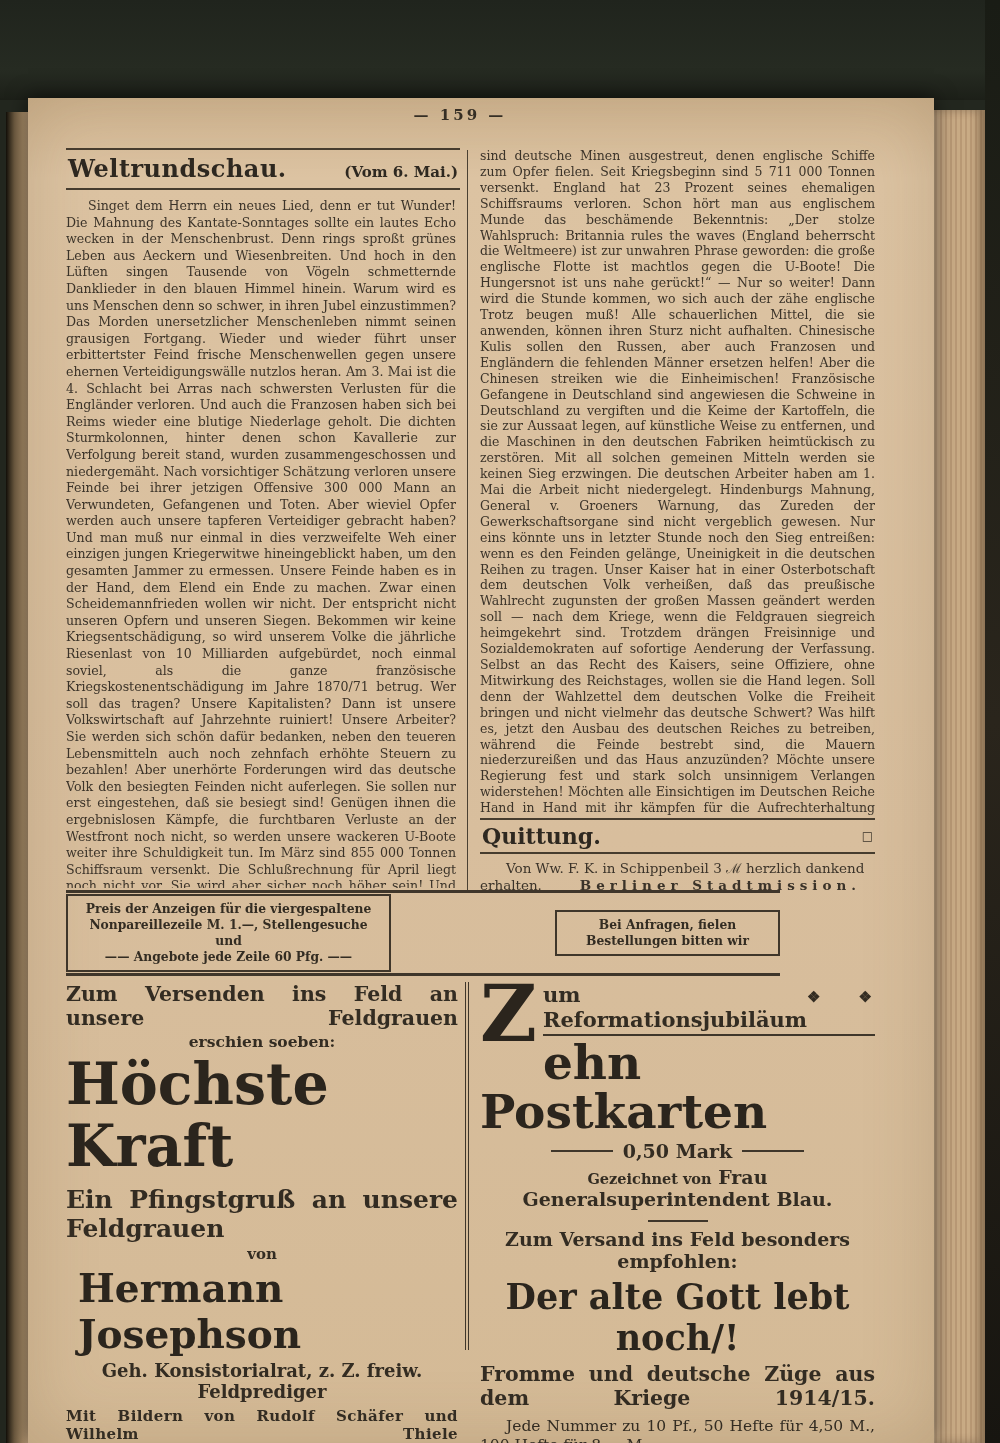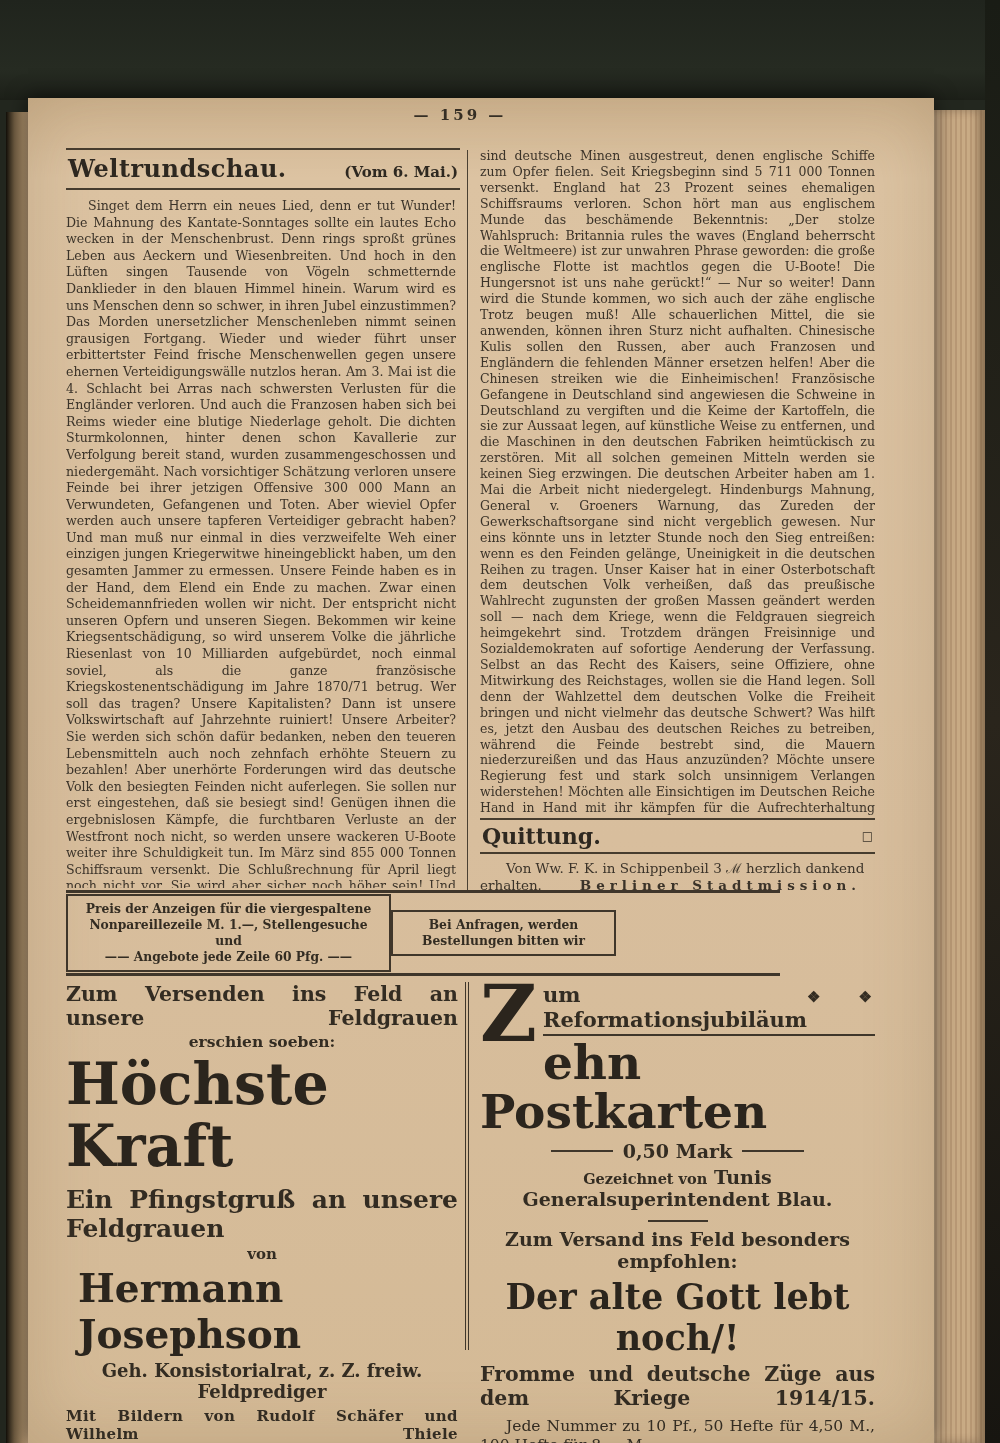--- a/index.html
+++ b/index.html
@@ -41,21 +41,21 @@
   .quit{top:720px;left:452px;width:395px;}
   .quit-head{border-top:2px solid #463c2e;border-bottom:2px solid #463c2e;display:flex;justify-content:space-between;align-items:center;padding:3px 2px;}
   .quit-title{font-size:22px;font-weight:bold;color:#2e2820;}
   .quit-marker{font-size:12px;font-weight:bold;}
   .quit-body{font-size:13.5px;line-height:17px;margin-top:6px;}
   .quit-line1{text-indent:26px;}
   .quit-line2{display:flex;justify-content:space-between;padding-right:14px;}
   .quit-sig{letter-spacing:5px;font-weight:bold;}
   
   .band{top:792px;left:38px;width:714px;border-top:3px solid #3f362a;border-bottom:3px solid #3f362a;
-    display:flex;align-items:center;justify-content:flex-start;padding:7px 0;height:66px;box-sizing:content-box;}
+    display:flex;align-items:center;justify-content:space-between;padding:7px 0;height:66px;box-sizing:content-box;}
   .band-box{border:2px solid #3f362a;text-align:center;font-weight:bold;font-size:12.3px;line-height:16px;padding:5px 8px;color:#332c22;}
   .band-box-left{width:305px;}
   .band-box-right{width:205px;}
   .band-title{font-size:50px;font-weight:bold;color:#2b251d;flex:1;text-align:center;letter-spacing:1px;}
   
   .ad-divider{left:437px;top:884px;height:368px;width:0;border-left:4px double #3f362a;}
   .ad-left{top:884px;left:38px;width:392px;text-align:center;color:#332c22;}
   .ad-right{top:884px;left:452px;width:395px;text-align:center;color:#332c22;}
   .fill{text-align:justify;text-align-last:justify;}
   .adl-head{font-size:20.5px;font-weight:bold;}
@@ -124,21 +124,21 @@
     </div>
   </div>
 
   <div class="abs band">
     <div class="band-box band-box-left">
       <div>Preis der Anzeigen für die viergespaltene</div>
       <div>Nonpareillezeile M. 1.—, Stellengesuche und</div>
       <div>—— Angebote jede Zeile 60 Pfg. ——</div>
     </div>
     <div class="band-box band-box-right">
-      <div>Bei Anfragen, werden Bestellungen bitten wir</div>
+      <div>Bei Anfragen, fielen Bestellungen bitten wir</div>
     </div>
   </div>
 
   <div class="abs ad-divider"></div>
 
   <div class="abs ad-left">
     <div class="adl-head fill">Zum Versenden ins Feld an unsere Feldgrauen</div>
     <div class="adl-sub">erschien soeben:</div>
     <div class="adl-title fill">Höchste Kraft</div>
     <div class="adl-gruss fill">Ein Pfingstgruß an unsere Feldgrauen</div>
@@ -158,21 +158,21 @@
         <span class="adr-diamonds">❖❖</span>
       </div>
       <div class="adr-title">ehn Postkarten</div>
     </div>
     <div class="mark-line">
       <span class="mrule"></span>
       <span class="mark-text">0,50 Mark</span>
       <span class="mrule"></span>
     </div>
     <div class="adr-gez">
-      <span class="small">Gezeichnet von</span><span class="big"> Tunis Generalsuperintendent Blau.</span>
+      <span class="small">Gezeichnet von</span><span class="big"> Frau Generalsuperintendent Blau.</span>
     </div>
     <div class="mini-rule"></div>
     <div class="adr-versand">
       <span>Zum Versand ins Feld</span><span> besonders empfohlen:</span>
     </div>
     <div class="adr-gott">Der alte Gott lebt noch/!</div>
     <div class="adr-fromme">Fromme und deutsche Züge aus dem Kriege 1914/15.</div>
     <div class="adr-nummer">Jede Nummer zu 10 Pf., 50 Hefte für 4,50 M., 100 Hefte für 8,— M.</div>
 
   </div>

